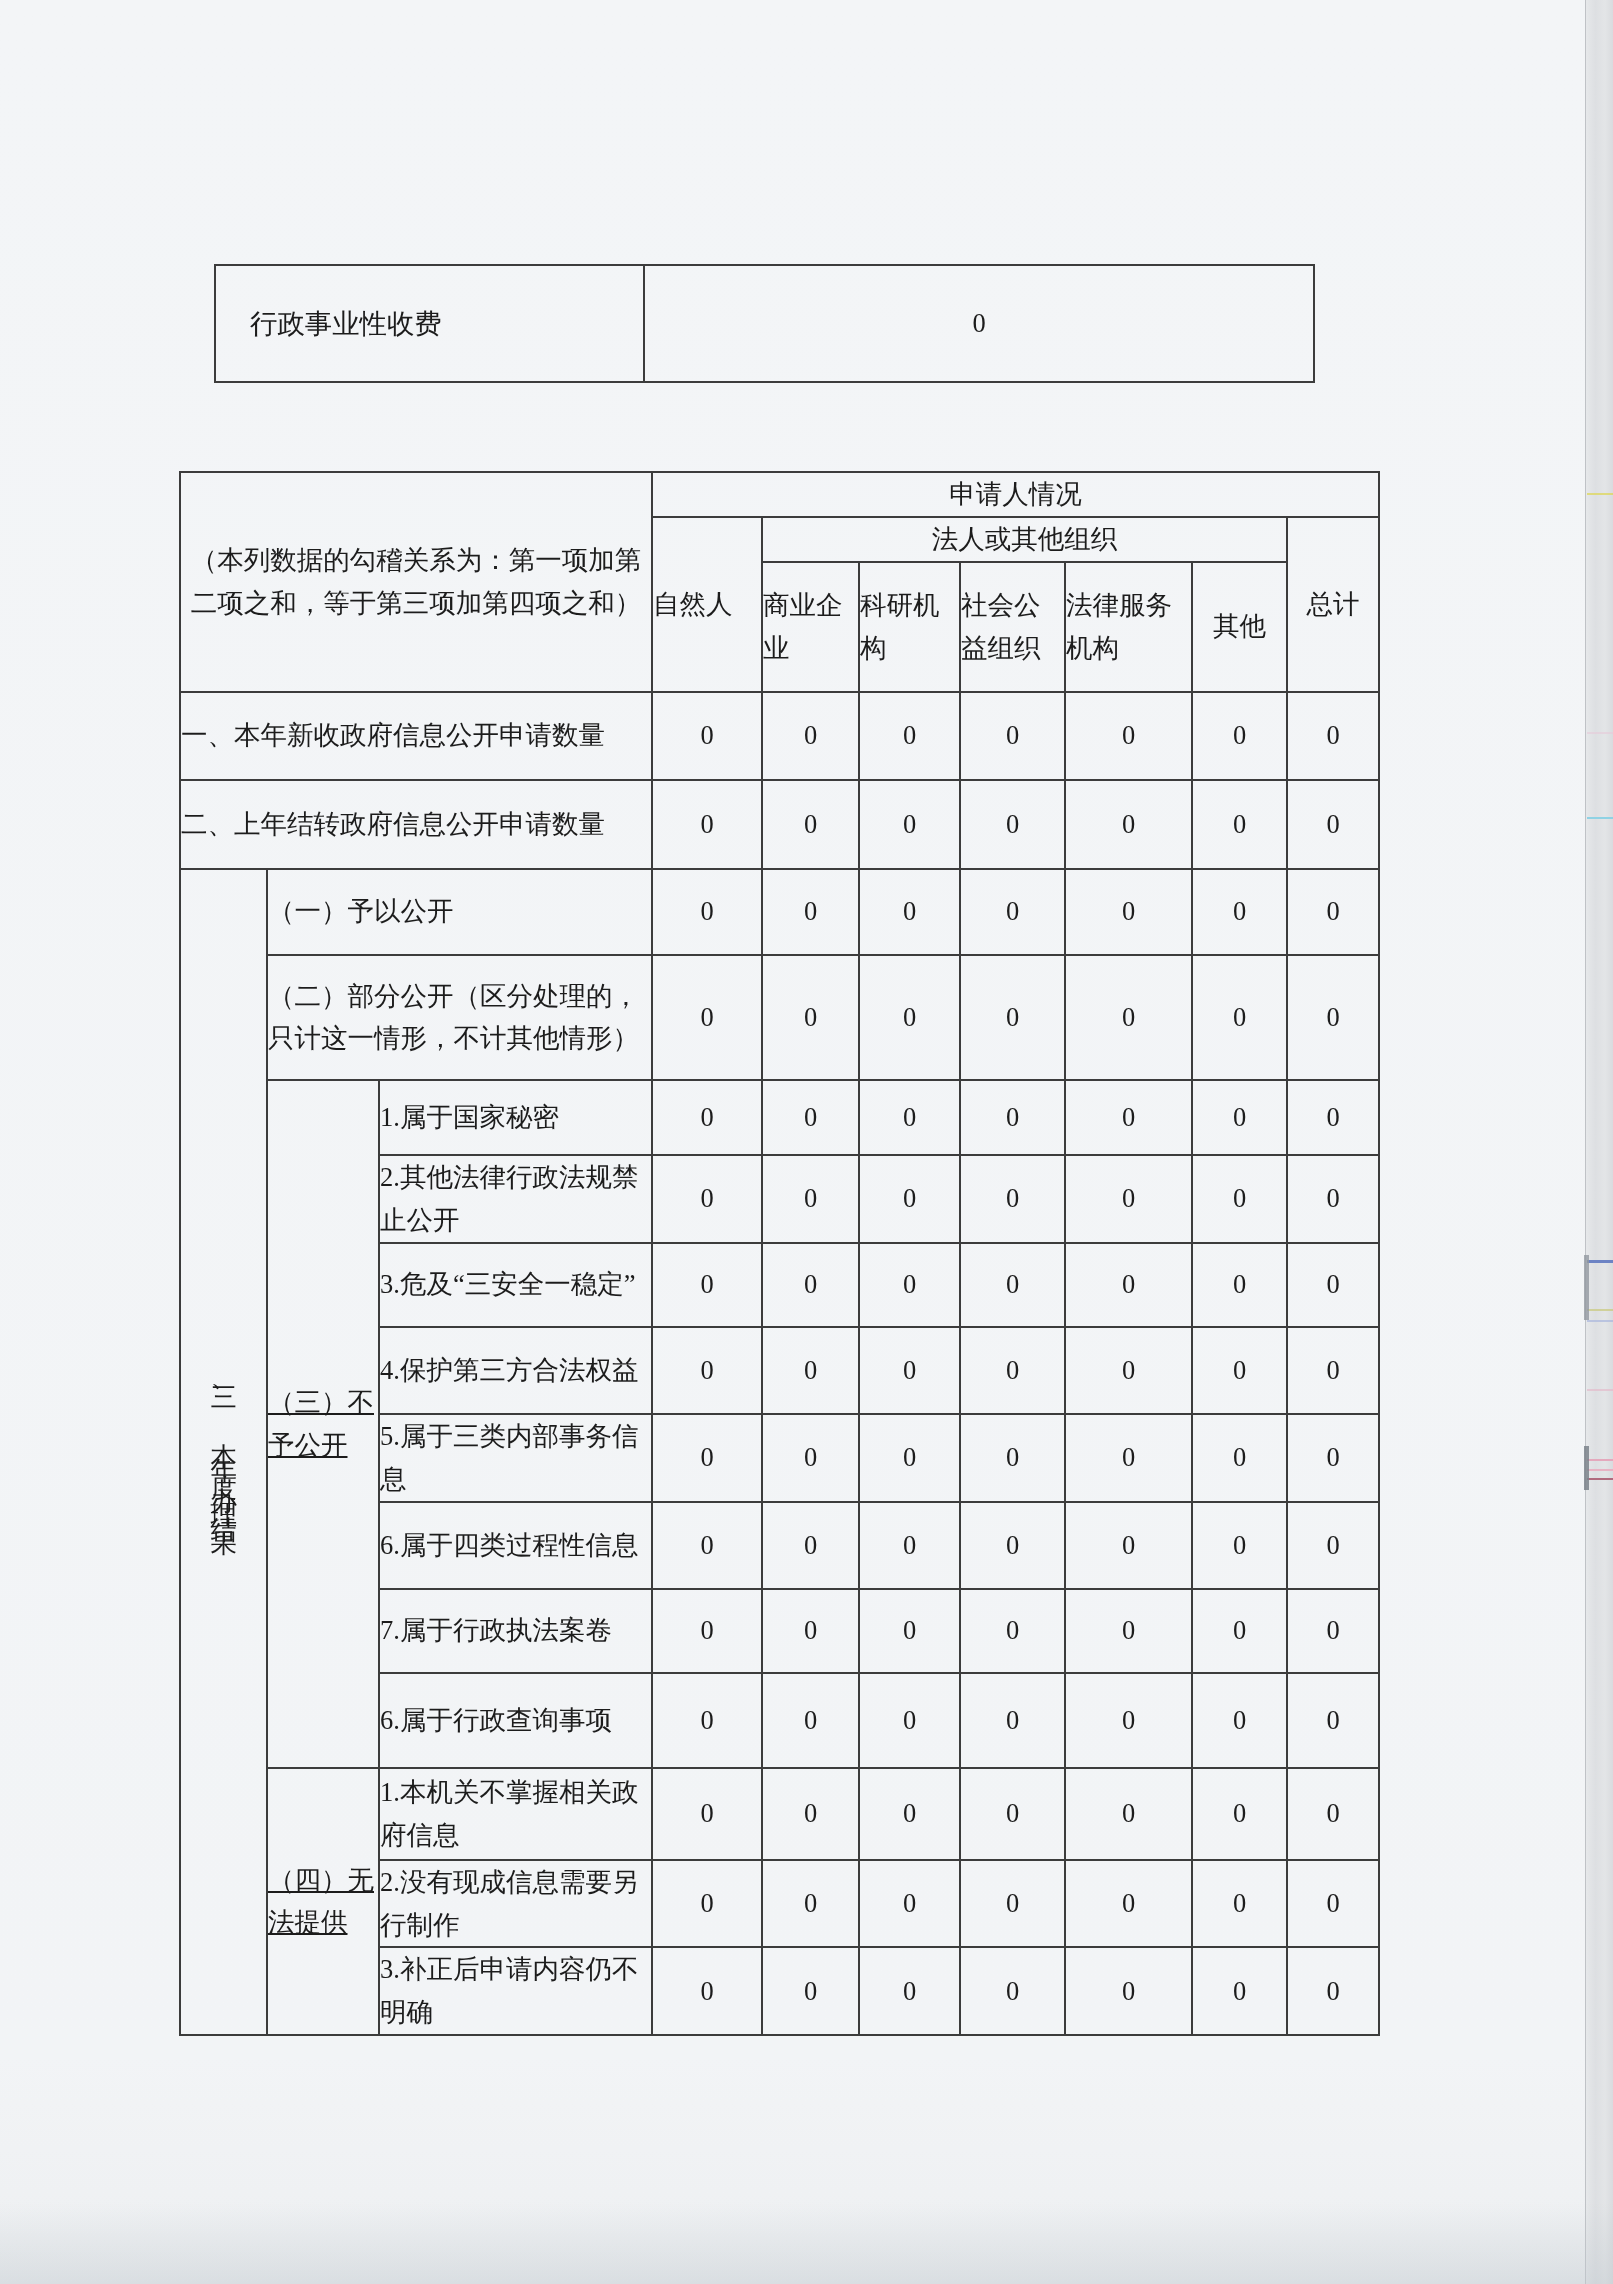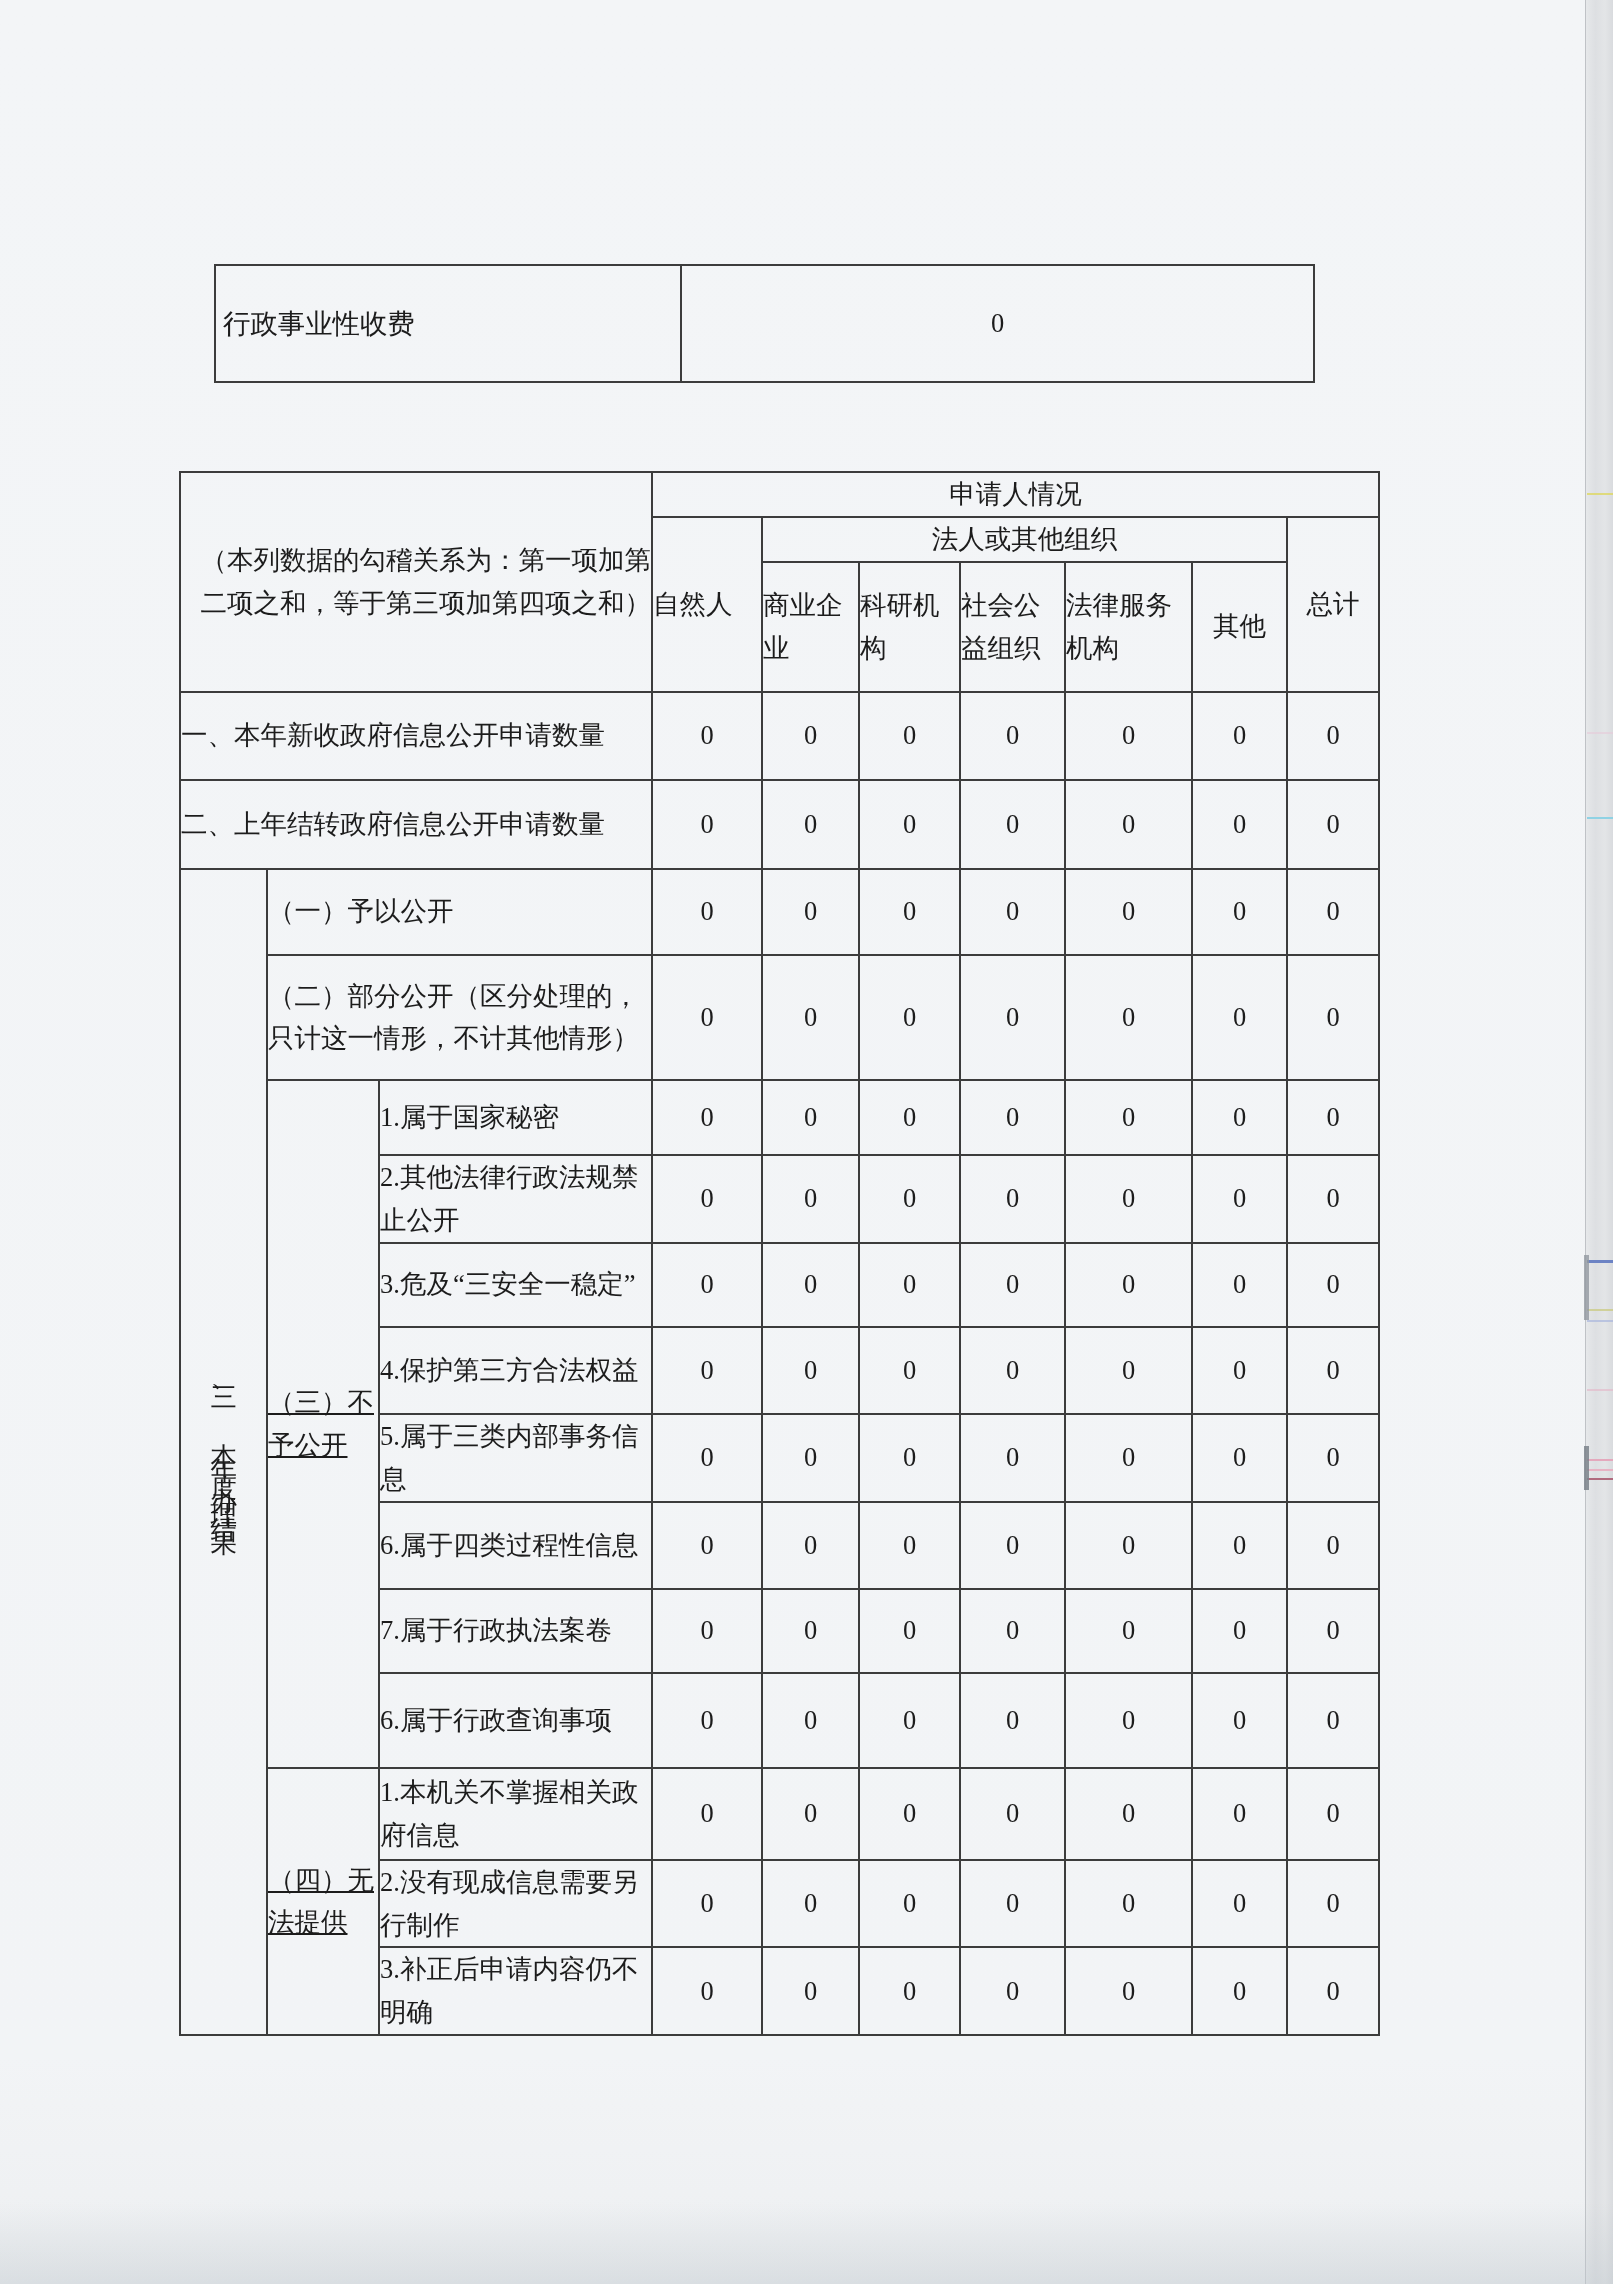--- a/index.html
+++ b/index.html
@@ -11,22 +11,22 @@
     color:#1c1c1c;
     overflow:hidden;
   }
   
   .fees-table{
     position:absolute;left:214px;top:264px;width:1101px;height:119px;
     border:2px solid #3c3c3c;display:flex;box-sizing:border-box;
     font-size:27.4px;
   }
   .fees-left{
-    width:466px;box-sizing:border-box;border-right:2px solid #3c3c3c;
-    display:flex;align-items:center;padding-left:7px;
+    width:429px;box-sizing:border-box;border-right:2px solid #3c3c3c;
+    display:flex;align-items:center;padding-left:34px;
   }
   .fees-right{
     flex:1;display:flex;align-items:center;justify-content:center;
     font-size:26.5px;
   }
   
   .title{
     position:absolute;left:282px;top:396px;margin:0;
     font-family:"Liberation Sans","DejaVu Sans",sans-serif;
     font-size:41px;font-weight:bold;color:#0c0c0c;letter-spacing:2px;
@@ -36,21 +36,21 @@
   table.main{
     position:absolute;left:179px;top:471px;width:1200px;
     border-collapse:collapse;table-layout:fixed;
   }
   table.main td{
     border:2px solid #3c3c3c;
     font-size:26.5px;line-height:1.62;color:#1c1c1c;
     vertical-align:middle;padding:0;box-sizing:border-box;
     overflow:hidden;
   }
-  td.note{padding:5.9px 11.8px 5.9px 13.7px;font-size:27.4px;line-height:1.7;text-align:right;}
+  td.note{padding:5.9px 11.8px 5.9px 13.7px;font-size:27.4px;line-height:1.7;text-align:center;}
   td.head{text-align:center;font-size:27.4px;line-height:1.6;}
   td.wrapped{text-align:left;padding:0 15.7px 0 16.7px;}
   td.lbl{text-align:left;padding:3.9px 7.8px 3.9px 15.7px;}
   td.sub{padding-left:10.8px;}
   td.item{padding-left:17.6px;}
   td.group{text-align:left;padding:0 14.7px 0 16.7px;text-decoration:underline;}
   td.vcell{text-align:center;}
   td.vcell span{
     display:inline-block;
     writing-mode:vertical-lr;text-orientation:upright;

